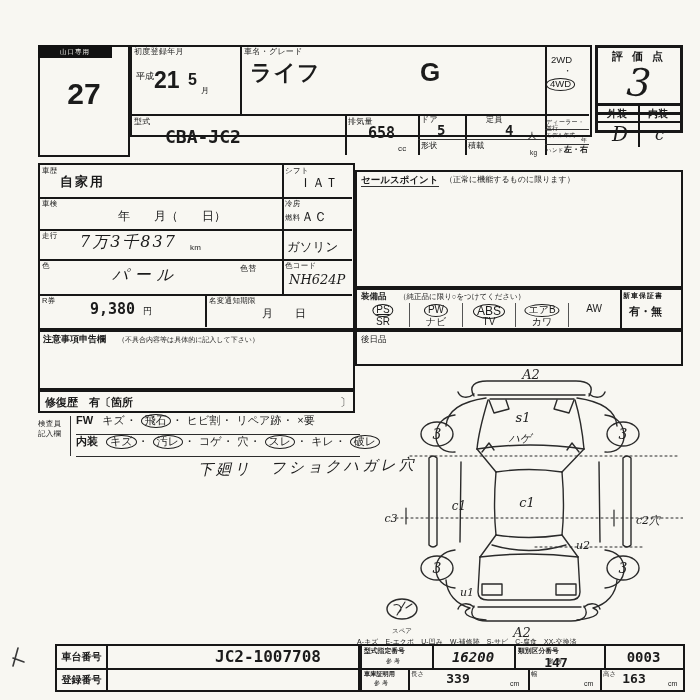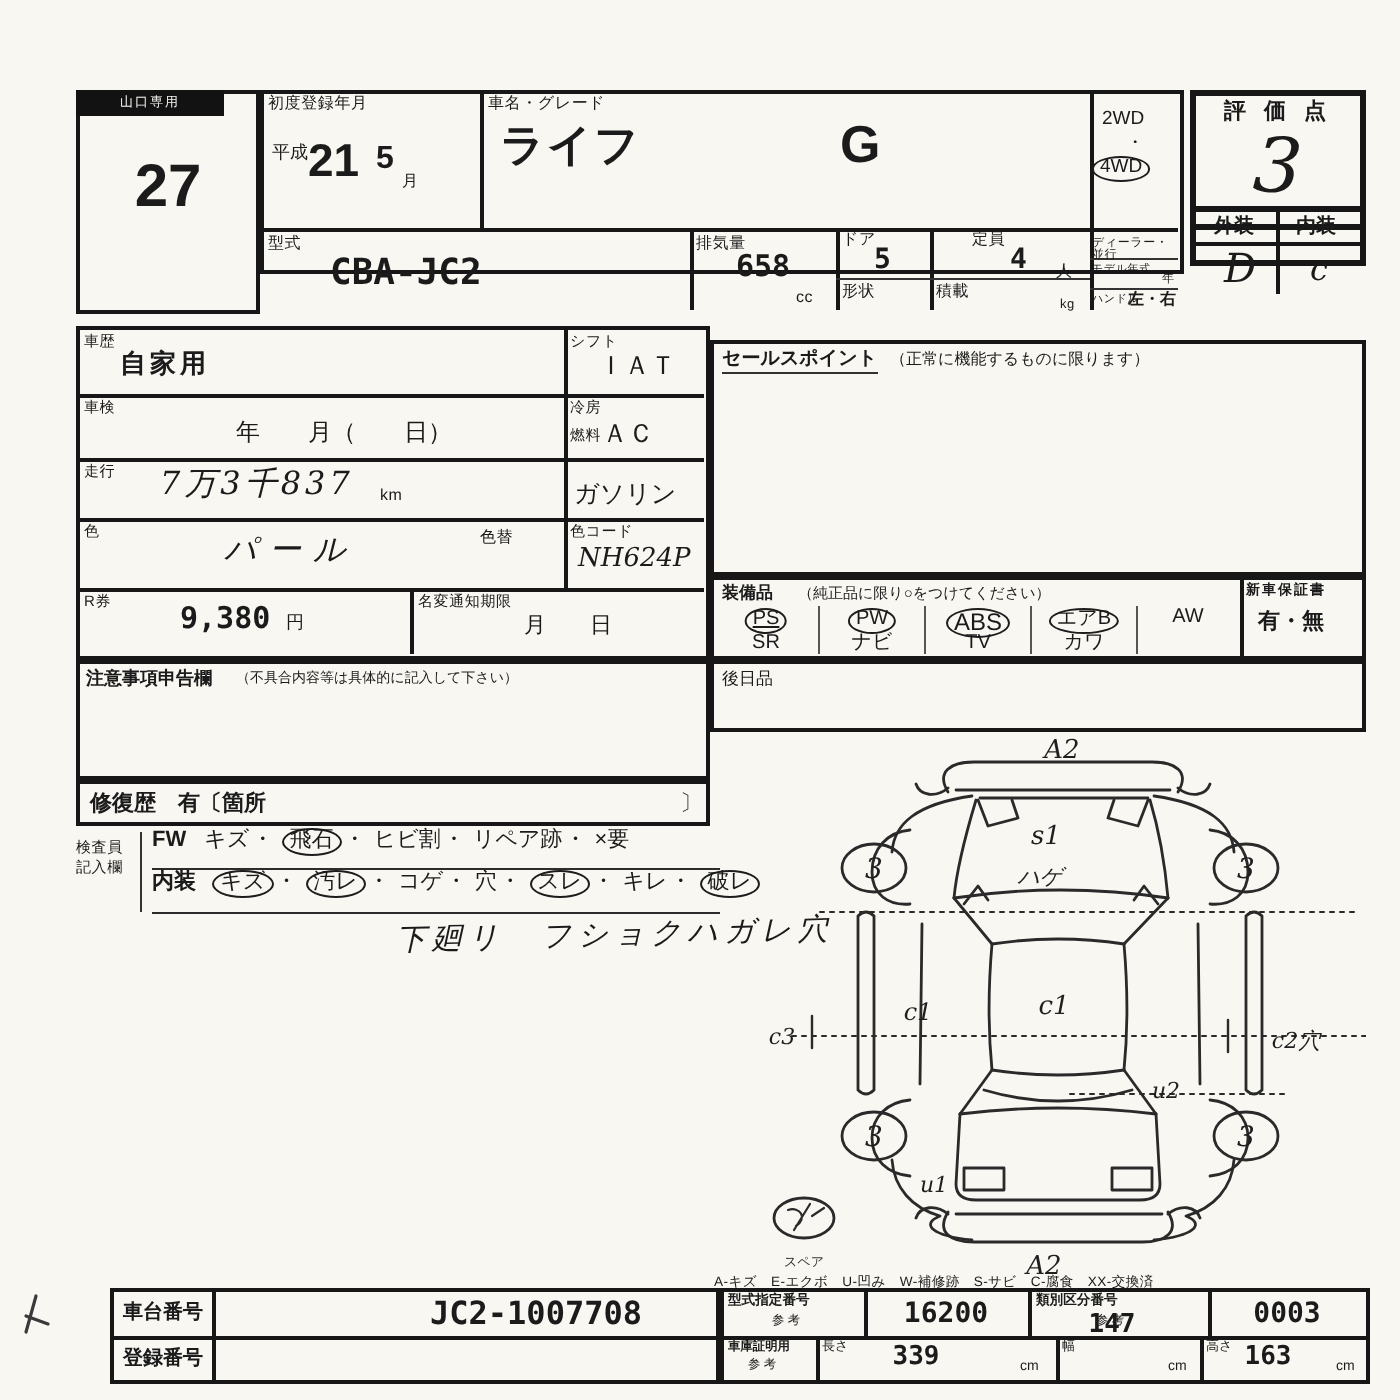--- a/index.html
+++ b/index.html
@@ -284,21 +284,21 @@
     <div class="hline" style="left:0;top:22px;width:321px;"></div>
     <div class="vline" style="left:70px;top:0;height:22px;"></div>
     <div class="vline" style="left:152px;top:0;height:22px;"></div>
     <div class="vline" style="left:242px;top:0;height:22px;"></div>
     <div class="vline" style="left:46px;top:22px;height:22px;"></div>
     <div class="vline" style="left:166px;top:22px;height:22px;"></div>
     <div class="vline" style="left:238px;top:22px;height:22px;"></div>
 
     <span class="abs bold" style="left:2px;top:2px;font-size:6.8px;">型式指定番号</span>
     <span class="abs" style="left:24px;top:12px;font-size:6.2px;">参 考</span>
-    <div class="abs ctr bold mono" style="left:70px;top:4px;width:82px;font-size:14px;">16200</div>
+    <div class="abs ctr bold mono" style="left:70px;top:4px;width:82px;font-size:14px;font-style:italic;">16200</div>
     <span class="abs bold" style="left:156px;top:2px;font-size:6.8px;">類別区分番号</span>
     <span class="abs" style="left:186px;top:12px;font-size:6.2px;">参 考</span>
     <div class="abs ctr bold mono" style="left:242px;top:4px;width:79px;font-size:14px;">0003</div>
 
     <span class="abs bold" style="left:2px;top:25px;font-size:6.2px;">車庫証明用</span>
     <span class="abs" style="left:12px;top:34px;font-size:6.2px;">参 考</span>
     <span class="abs" style="left:49px;top:25px;font-size:6.5px;">長さ</span>
     <div class="abs ctr bold mono" style="left:46px;top:26px;width:100px;font-size:13px;">339</div>
     <span class="abs" style="left:148px;top:34px;font-size:7px;">cm</span>
     <span class="abs" style="left:169px;top:25px;font-size:6.5px;">幅</span>

